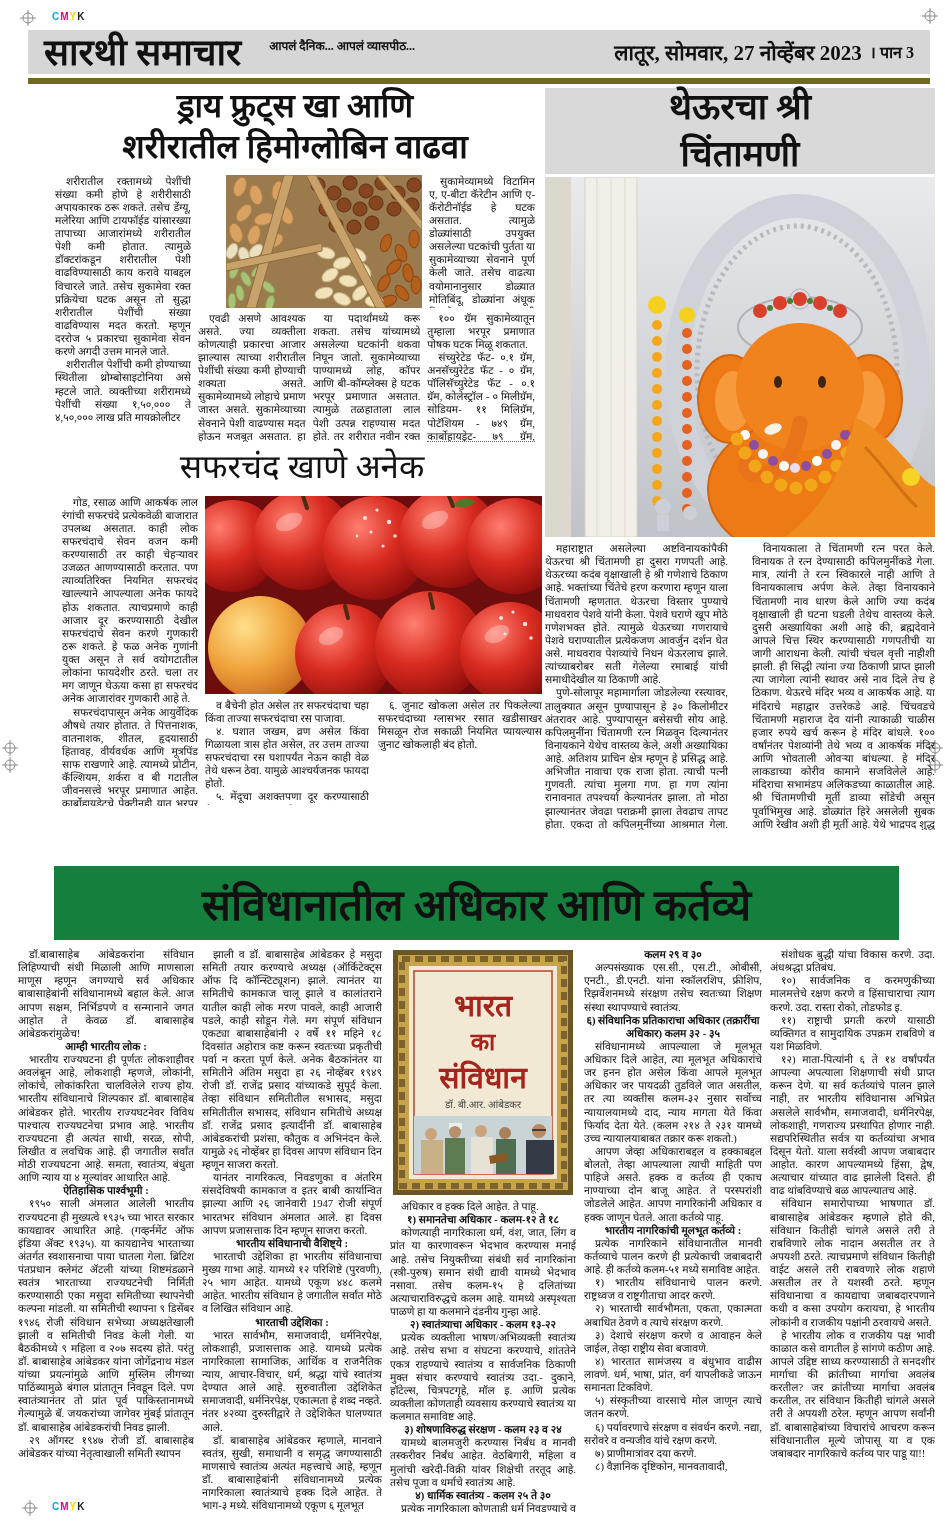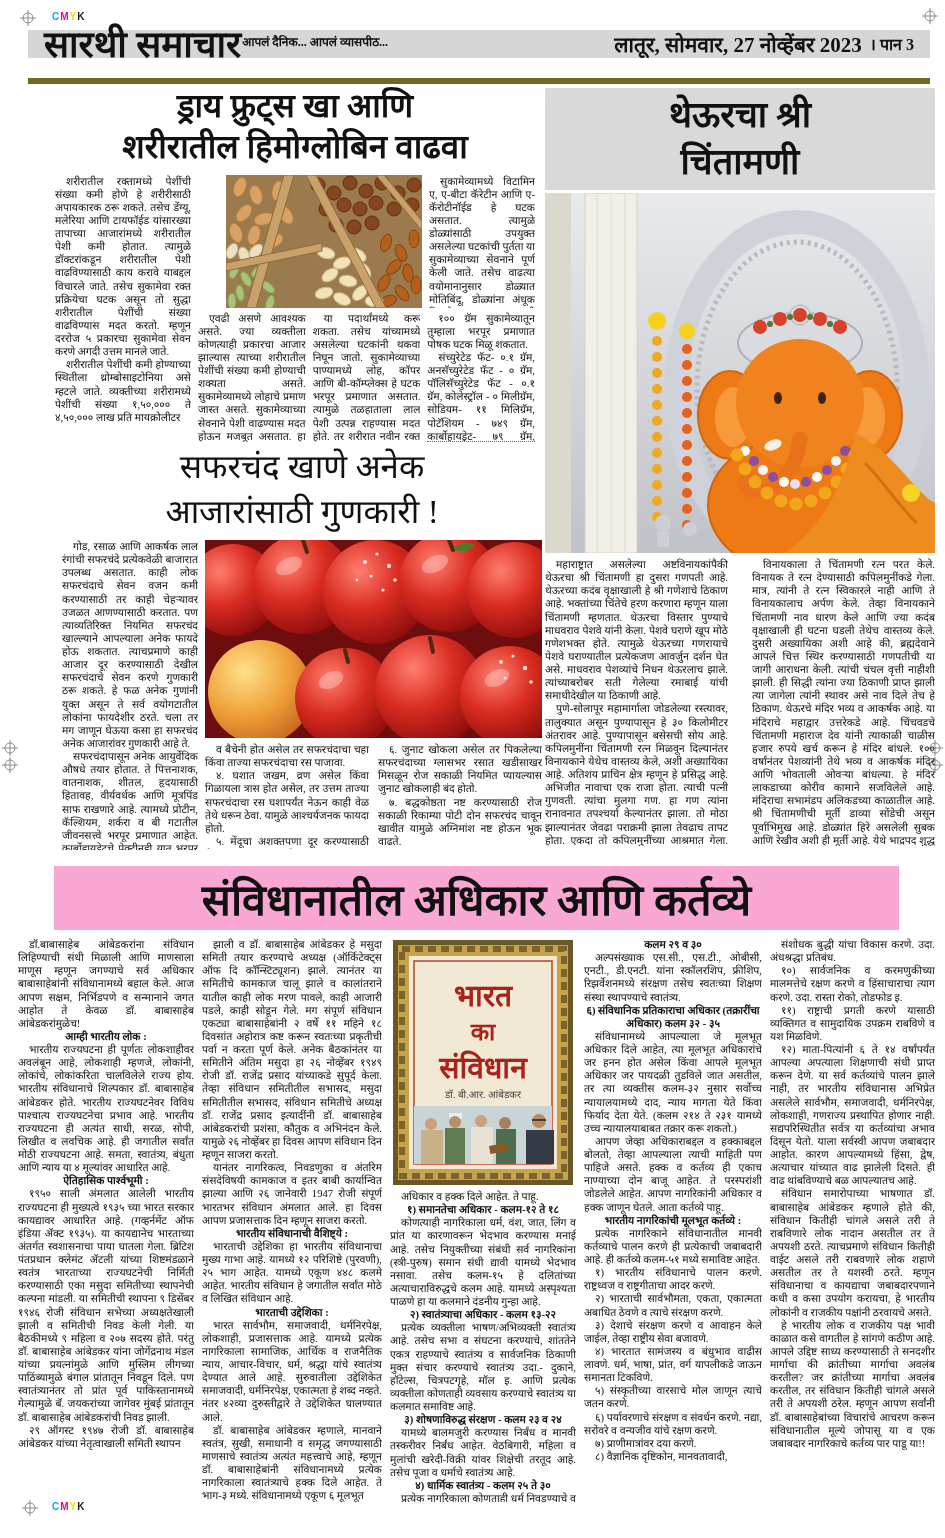--- a/index.html
+++ b/index.html
@@ -5,24 +5,24 @@
   html,body{margin:0;padding:0;background:#fff;}
   #page{position:relative;width:945px;height:1538px;background:#fff;overflow:hidden;
         font-family:"Liberation Serif","DejaVu Serif",serif;color:#111;}
   .abs{position:absolute;}
   .reg{position:absolute;width:16px;height:16px;color:#8a8a8a;}
   .reg svg{display:block;width:16px;height:16px;}
   .cmyk{position:absolute;font-family:Liberation Sans, sans-serif;
         font-weight:bold;font-size:10px;letter-spacing:1px;}
   .cmyk .c{color:#00aeef}.cmyk .m{color:#ec008c}.cmyk .y{color:#f0e000}.cmyk .k{color:#1a1a1a}
 
-  .masthead{left:28px;top:30px;width:902px;height:28px;background:#d6d6d6;
+  .masthead{left:28px;top:30px;width:902px;height:44px;background:#d6d6d6;
             display:flex;align-items:center;padding:0 16px;box-sizing:border-box;}
   .mast-title{font-size:37px;font-weight:bold;line-height:1;white-space:nowrap;}
-  .mast-tag{font-size:12px;font-weight:bold;margin-left:1px;align-self:flex-end;padding-bottom:8px;white-space:nowrap;}
+  .mast-tag{font-size:12px;font-weight:bold;margin-left:28px;align-self:flex-end;padding-bottom:20px;white-space:nowrap;}
   .mast-date{margin-left:auto;font-size:21px;font-weight:bold;white-space:nowrap;}
   .mast-page{font-size:16px;font-weight:bold;margin-left:8px;white-space:nowrap;}
   .rule{left:28px;top:78px;width:902px;height:6px;background:#6f6a1e;}
 
   .col{text-align:justify;font-size:10.6px;line-height:1.24;overflow:hidden;}
   .col p{margin:0;text-indent:11px;}
   .col p.subhead{text-align:center;font-weight:bold;text-indent:0;}
 
   .article1{left:55px;top:86px;width:480px;}
   .headline-1{font-size:33px;font-weight:bold;text-align:center;line-height:1.25;}
@@ -30,35 +30,35 @@
   .a1-left{width:136px;height:270px;}
   .a1-right{width:337px;}
   .a1-toprow{display:flex;gap:7px;padding-left:28px;}
   .photo svg{display:block;}
   .a1-beside{width:134px;height:133px;}
   .a1-botrow{display:flex;gap:7px;margin-top:4px;}
   .a1-bcol{width:108px;height:130px;}
   .a1-bcol.last{border-bottom:1px dotted #666;box-sizing:border-box;}
 
   .article2{left:545px;top:88px;width:390px;}
-  .headline-2{height:102px;background:#d9d9d9;display:flex;flex-direction:column;
+  .headline-2{height:86px;background:#d9d9d9;display:flex;flex-direction:column;
               justify-content:center;text-align:center;font-size:36px;font-weight:800;line-height:1.3;}
   .a2-img{margin-top:3px;}
   .a2-body{display:flex;gap:24px;margin-top:5px;}
   .a2-col{width:190px;height:288px;}
 
   .article3{left:62px;top:445px;width:480px;}
   .headline-3{font-size:33px;font-weight:normal;text-align:center;line-height:1.35;}
   .a3-left{width:136px;height:310px;}
   .a3-right{width:337px;}
   .a3-botrow{display:flex;gap:9px;margin-top:5px;}
   .a3-bcol{width:164px;height:106px;}
 
   .article4{left:18px;top:866px;width:917px;}
-  .headline-4{margin:0 36px;height:64px;background:#f9a8d4;display:flex;align-items:center;
+  .headline-4{margin:0 36px;height:74px;background:#15803d;display:flex;align-items:center;
               justify-content:center;font-size:43px;font-weight:bold;}
   .a4-body{display:flex;gap:8px;margin-top:8px;}
   .a4-col{height:564px;}
   .a4-c1{width:176px}.a4-c2{width:180px}.a4-c3{width:186px}.a4-c4{width:178px}.a4-c5{width:165px}
   .book{margin:2px auto 5px;width:180px;}
   svg text{font-family:"Liberation Serif","DejaVu Serif",serif;}
 </style>
 </head>
 <body>
 
@@ -357,21 +357,20 @@
         </div>
       <div class="col a2-col">
           <p>विनायकाला ते चिंतामणी रत्न परत केले. विनायक ते रत्न देण्यासाठी कपिलमुनींकडे गेला. मात्र, त्यांनी ते रत्न स्विकारले नाही आणि ते विनायकालाच अर्पण केले. तेव्हा विनायकाने चिंतामणी नाव धारण केले आणि ज्या कदंब वृक्षाखाली ही घटना घडली तेथेच वास्तव्य केले. दुसरी अख्यायिका अशी आहे की, ब्रह्मदेवाने आपले चित्त स्थिर करण्यासाठी गणपतीची या जागी आराधना केली. त्यांची चंचल वृत्ती नाहीशी झाली. ही सिद्धी त्यांना ज्या ठिकाणी प्राप्त झाली त्या जागेला त्यांनी स्थावर असे नाव दिले तेच हे ठिकाण. थेऊरचे मंदिर भव्य व आकर्षक आहे. या मंदिराचे महाद्वार उत्तरेकडे आहे. चिंचवडचे चिंतामणी महाराज देव यांनी त्याकाळी चाळीस हजार रुपये खर्च करून हे मंदिर बांधले. १०० वर्षांनंतर पेशव्यांनी तेथे भव्य व आकर्षक मंदिर आणि भोवताली ओवऱ्या बांधल्या. हे मंदिर लाकडाच्या कोरीव कामाने सजविलेले आहे. मंदिराचा सभामंडप अलिकडच्या काळातील आहे. श्री चिंतामणीची मूर्ती डाव्या सोंडेची असून पूर्वाभिमुख आहे. डोळ्यांत हिरे असलेली सुबक आणि रेखीव अशी ही मूर्ती आहे. येथे भाद्रपद शुद्ध चतुर्थीला मोठा उत्सव साजरा केला जातो. याशिवाय संकष्टी आणि अंगारकीला श्रीचिंतामणीच्या दर्शनासाठी मोठ्या प्रमाणात भाविक येतात.</p>
         </div>
     </div>
   </div>
 
   <div class="abs article3">
     <div class="headline-3">
       <div>सफरचंद खाणे अनेक</div>
-      <div>आजारांसाठी गुणकारी !</div>
     </div>
     <div class="a-body">
       <div class="col a3-left">
           <p>गोड, रसाळ आणि आकर्षक लाल रंगांची सफरचंदे प्रत्येकवेळी बाजारात उपलब्ध असतात. काही लोक सफरचंदाचे सेवन वजन कमी करण्यासाठी तर काही चेहऱ्यावर उजळत आणण्यासाठी करतात. पण त्याव्यतिरिक्त नियमित सफरचंद खाल्ल्याने आपल्याला अनेक फायदे होऊ शकतात. त्याचप्रमाणे काही आजार दूर करण्यासाठी देखील सफरचंदाचे सेवन करणे गुणकारी ठरू शकते. हे फळ अनेक गुणांनी युक्त असून ते सर्व वयोगटातील लोकांना फायदेशीर ठरते. चला तर मग जाणून घेऊया कसा हा सफरचंद अनेक आजारांवर गुणकारी आहे ते.</p>
           <p>सफरचंदापासून अनेक आयुर्वेदिक औषधे तयार होतात. ते पित्तनाशक, वातनाशक, शीतल, हृदयासाठी हितावह, वीर्यवर्धक आणि मूत्रपिंड साफ राखणारे आहे. त्यामध्ये प्रोटीन, कॅल्शियम, शर्करा व बी गटातील जीवनसत्त्वे भरपूर प्रमाणात आहेत. कार्बोहायड्रेटचे पेक्टीनही यात भरपूर आढळते.</p>
         </div>
       <div class="a3-right">
         <div class="photo">
           <svg viewBox="0 0 337 198" width="337" height="198">
             <defs>
@@ -426,21 +425,20 @@
           </svg>
         </div>
         <div class="a3-botrow">
           <div class="col a3-bcol">
               <p>व बैचेनी होत असेल तर सफरचंदाचा चहा किंवा ताज्या सफरचंदाचा रस पाजावा.</p>
               <p>४. घशात जखम, व्रण असेल किंवा गिळायला त्रास होत असेल, तर उत्तम ताज्या सफरचंदाचा रस घशापर्यंत नेऊन काही वेळ तेथे धरून ठेवा. यामुळे आश्चर्यजनक फायदा होतो.</p>
               <p>५. मेंदूचा अशक्तपणा दूर करण्यासाठी रोज एक सफरचंद खावीत.</p>
             </div>
           <div class="col a3-bcol">
               <p>६. जुनाट खोकला असेल तर पिकलेल्या सफरचंदाच्या ग्लासभर रसात खडीसाखर मिसळून रोज सकाळी नियमित प्यायल्यास जुनाट खोकलाही बंद होतो.</p>
-              <p>७. बद्धकोष्ठता नष्ट करण्यासाठी रोज सकाळी रिकाम्या पोटी दोन सफरचंद चावून खावीत यामुळे अग्निमांश नष्ट होऊन भूक वाढते.</p>
             </div>
         </div>
       </div>
     </div>
   </div>
 
   <div class="abs article4">
     <div class="headline-4">संविधानातील अधिकार आणि कर्तव्ये</div>
     <div class="a4-body">
       <div class="col a4-col a4-c1">

